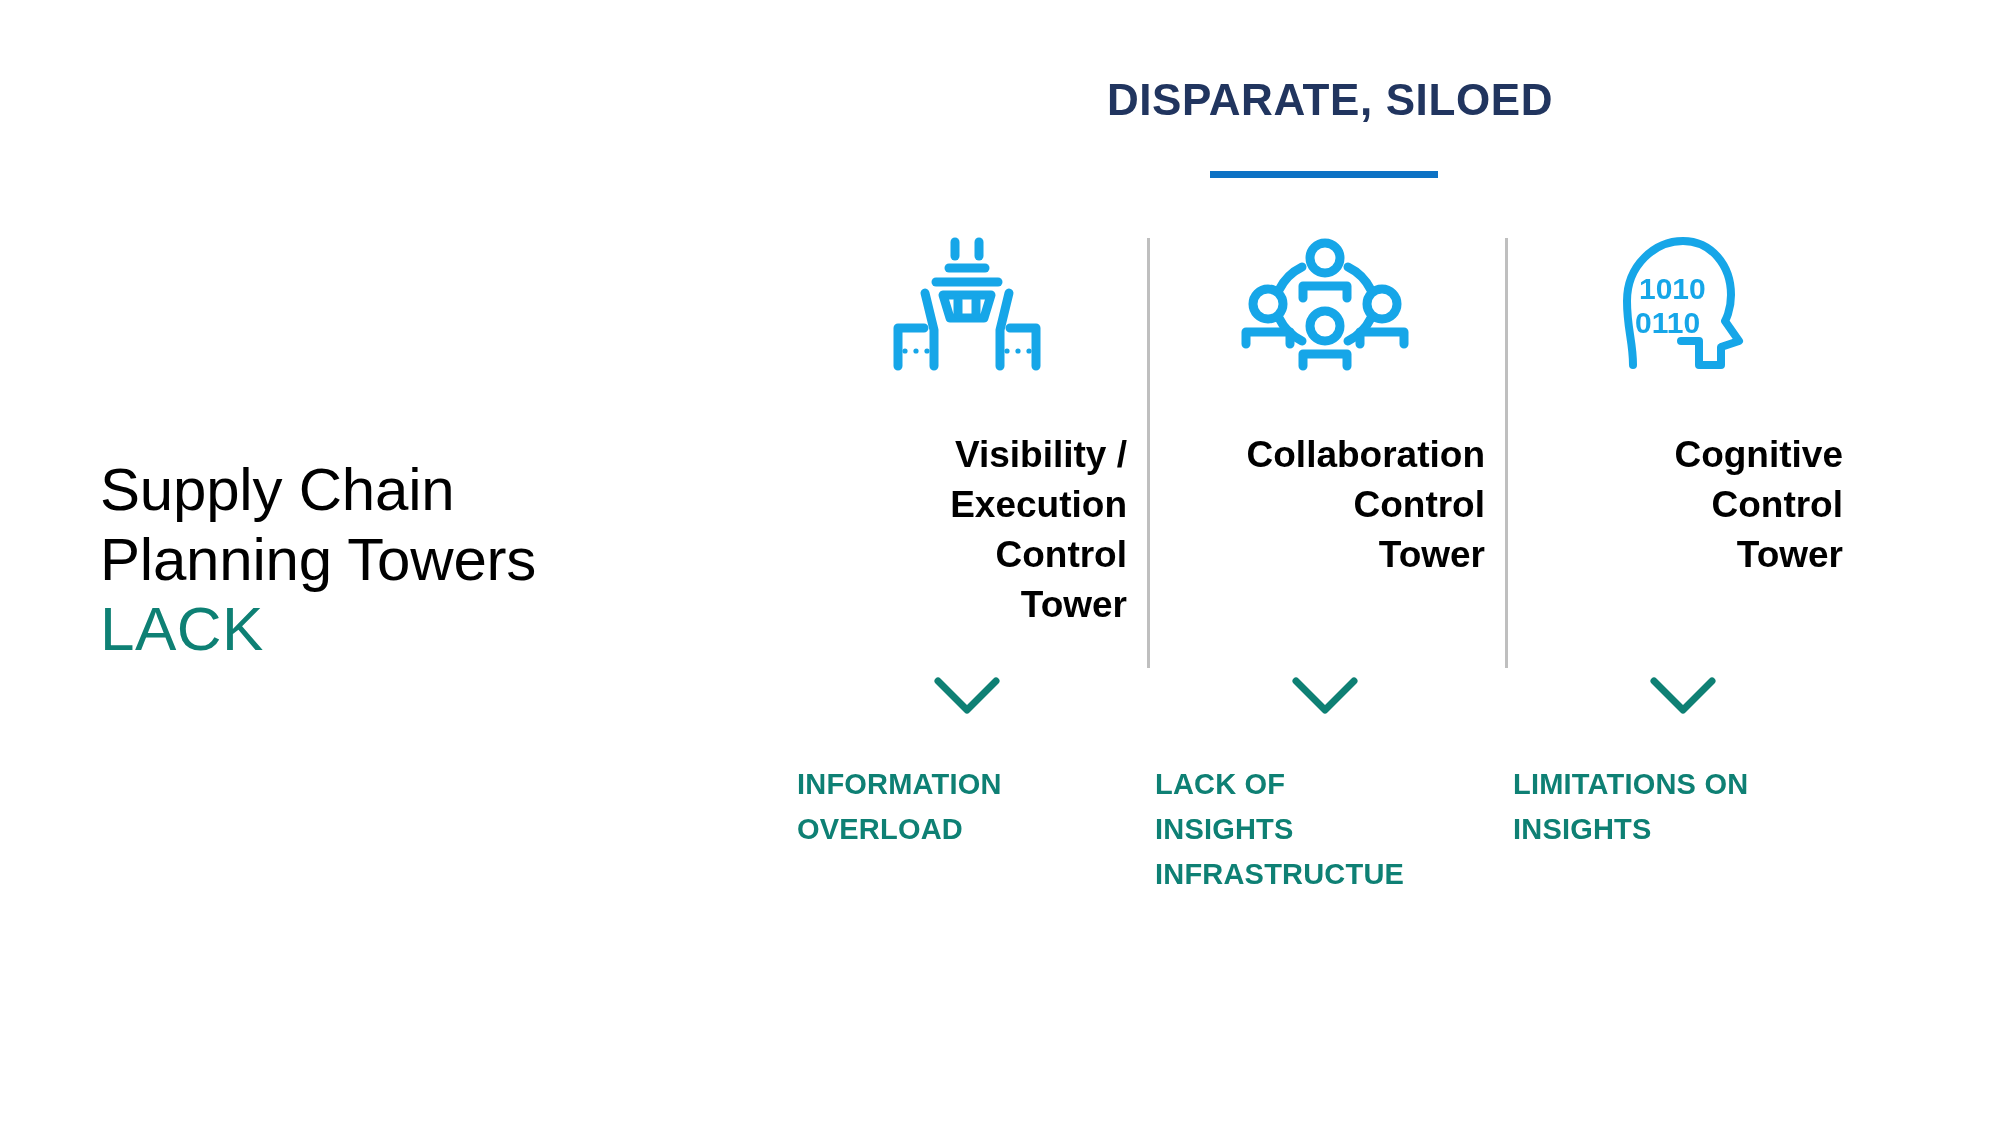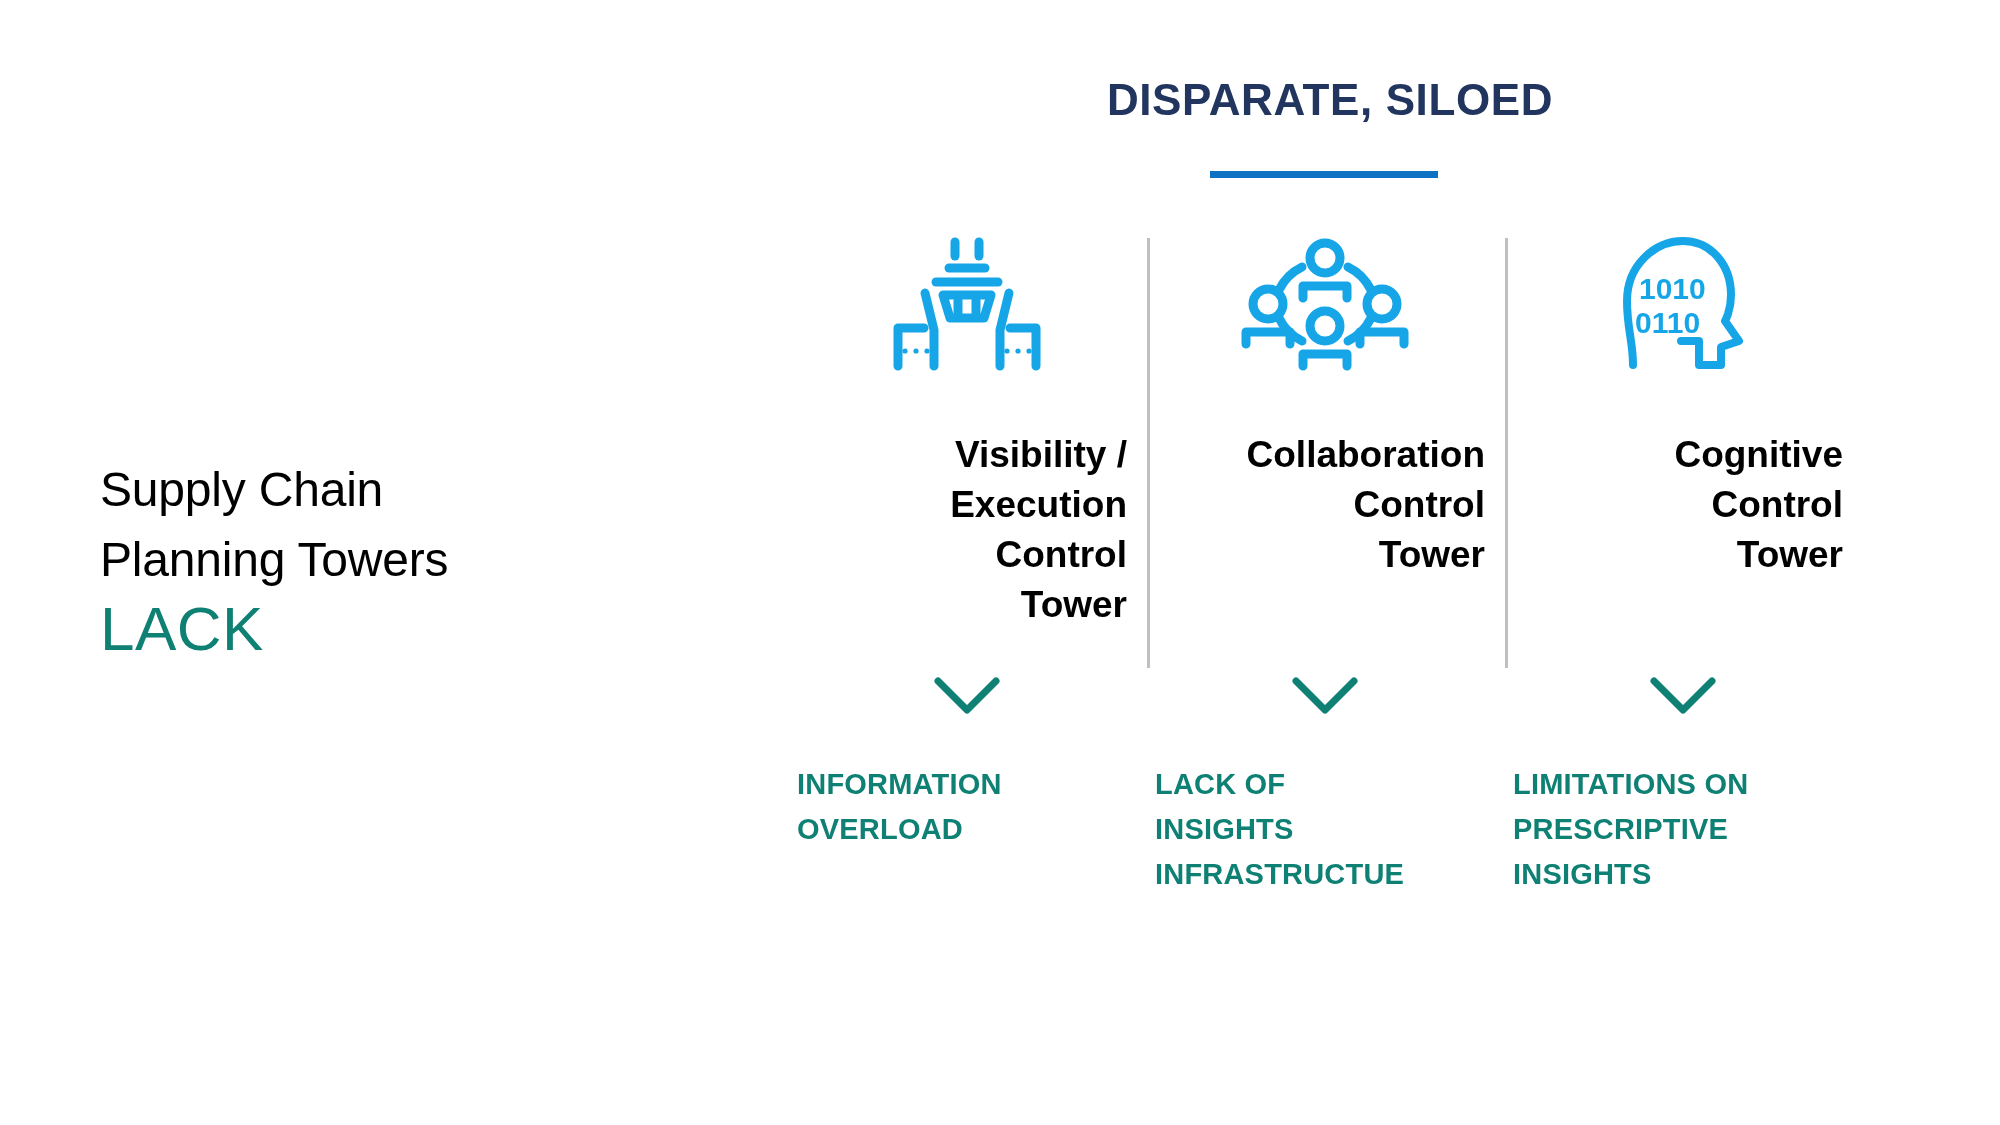--- a/index.html
+++ b/index.html
@@ -23,21 +23,21 @@
   }
 
   
   .left-block {
     position: absolute;
     left: 100px;
     top: 455px;
     width: 520px;
   }
   .left-line {
-    font-size: 48px;
+    font-size: 60px;
     line-height: 70px;
     color: #000000;
     font-weight: 400;
     letter-spacing: -0.2px;
     white-space: nowrap;
   }
   .left-today {
     font-size: 62px;
     line-height: 76px;
     color: #0E8074;
@@ -272,19 +272,18 @@
       </div>
 
       <div class="chevron-wrap">
         <svg width="66" height="40" viewBox="0 0 66 40" fill="none" stroke="#0E8074" stroke-width="7" stroke-linecap="round" stroke-linejoin="round">
           <polyline points="4,5 33,34 62,5"></polyline>
         </svg>
       </div>
 
       <div class="outcome">
         <div>LIMITATIONS ON</div>
-        <div>PRESCRIPTIVE</div>
         <div>INSIGHTS</div>
       </div>
     </div>
 
   </div>
 </div>
 
 </body></html>

